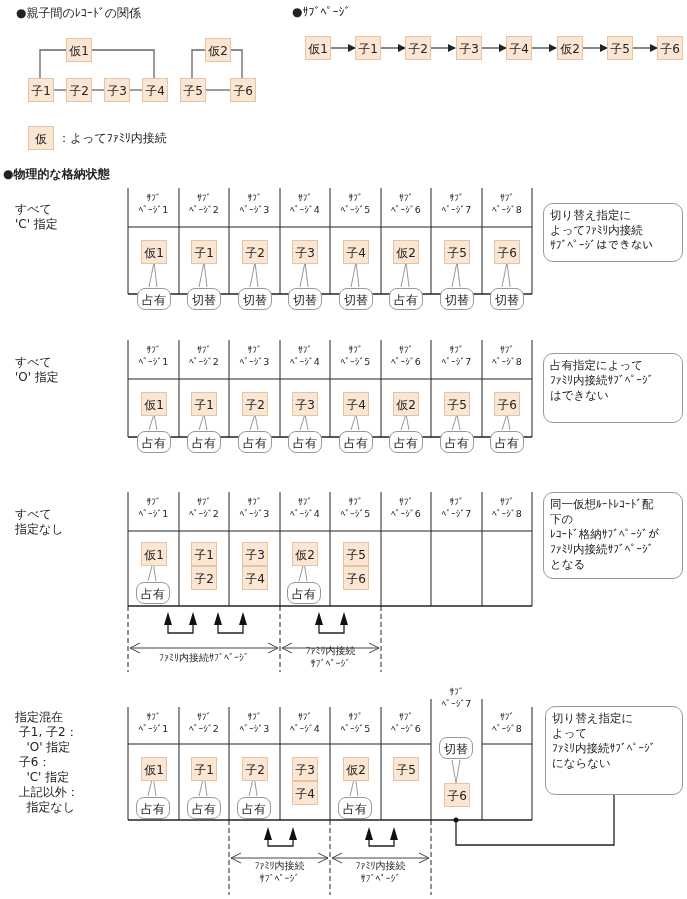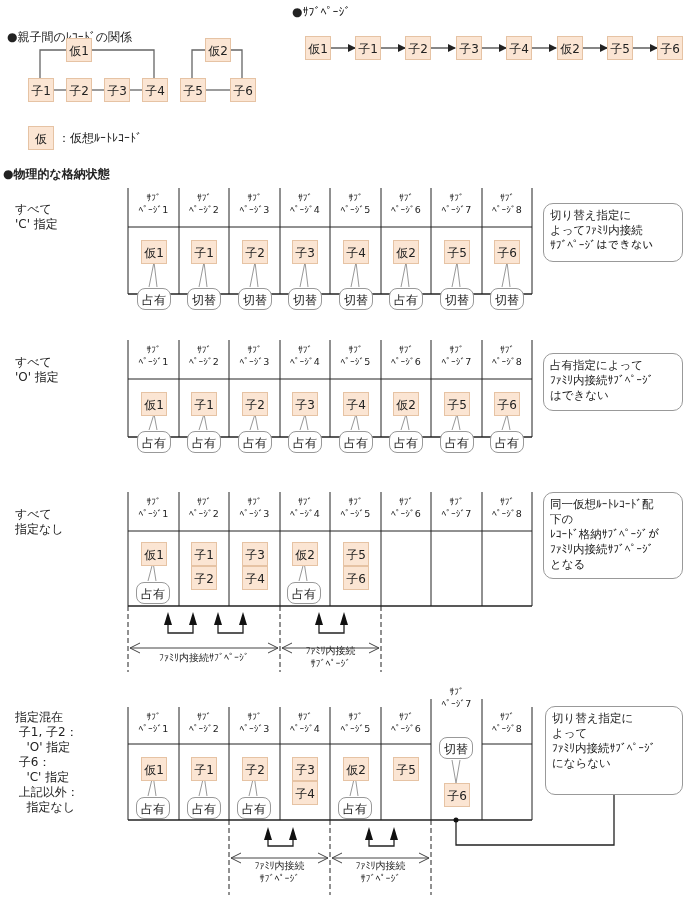--- a/index.html
+++ b/index.html
@@ -11,21 +11,21 @@
   .label{position:absolute;font-size:12px;line-height:15px;white-space:pre;}
   .hdr{position:absolute;font-size:9.5px;line-height:12px;text-align:center;white-space:pre;}
   .bubble{position:absolute;border:1px solid #999;border-radius:8px;background:#fff;font-size:12px;text-align:center;width:34px;height:22px;line-height:22px;box-sizing:border-box;}
   .note{position:absolute;border:1px solid #999;border-radius:10px;background:#fff;font-size:11.5px;line-height:15px;padding:4px 6px;box-sizing:border-box;white-space:pre;}
   .grp{position:absolute;font-size:10px;line-height:13px;text-align:center;white-space:pre;}
   svg{position:absolute;left:0;top:0;}
 </style>
 </head>
 <body>
 
-<div class="abs title" style="left:7px;top:5px;margin-top:24px;">●親子間のﾚｺｰﾄﾞの関係</div>
+<div class="abs title" style="left:16px;top:5px;">●親子間のﾚｺｰﾄﾞの関係</div>
 <div class="abs title" style="left:292px;top:5px;">●ｻﾌﾞﾍﾟｰｼﾞ</div>
 <div class="abs title" style="left:3px;top:166px;font-weight:bold;">●物理的な格納状態</div>
 
 <svg width="687" height="899">
   <defs>
     <marker id="arr" markerWidth="8" markerHeight="8" refX="7" refY="4" orient="auto" markerUnits="userSpaceOnUse">
       <path d="M0,0 L8,4 L0,8 z" fill="#222"></path>
     </marker>
     <marker id="up" markerWidth="8" markerHeight="9" refX="4" refY="0" orient="auto" markerUnits="userSpaceOnUse">
       <path d="M0,9 L4,0 L8,9 z" fill="#111"></path>
@@ -191,21 +191,21 @@
 
 <div class="rec tall" style="left:66px;top:38px;">仮1</div>
 <div class="rec tall" style="left:205px;top:38px;">仮2</div>
 <div class="rec tall" style="left:28px;top:78px;">子1</div>
 <div class="rec tall" style="left:66px;top:78px;">子2</div>
 <div class="rec tall" style="left:104px;top:78px;">子3</div>
 <div class="rec tall" style="left:142px;top:78px;">子4</div>
 <div class="rec tall" style="left:180px;top:78px;">子5</div>
 <div class="rec tall" style="left:230px;top:78px;">子6</div>
 <div class="rec tall" style="left:28px;top:126px;">仮</div>
-<div class="label" style="left:58px;top:131px;">：仮想ﾙｰﾄﾚｺｰﾄﾞ</div>
+<div class="label" style="left:58px;top:131px;">：よってﾌｧﾐﾘ内接続</div>
 
 <div class="rec tall" style="left:305px;top:36px;">仮1</div>
 <div class="rec tall" style="left:355px;top:36px;">子1</div>
 <div class="rec tall" style="left:405px;top:36px;">子2</div>
 <div class="rec tall" style="left:456px;top:36px;">子3</div>
 <div class="rec tall" style="left:506px;top:36px;">子4</div>
 <div class="rec tall" style="left:557px;top:36px;">仮2</div>
 <div class="rec tall" style="left:607px;top:36px;">子5</div>
 <div class="rec tall" style="left:657px;top:36px;">子6</div>
 
@@ -274,21 +274,21 @@
 <div class="rec tall" style="left:444px;top:392px;">子5</div>
 <div class="rec tall" style="left:494px;top:392px;">子6</div>
 <div class="bubble" style="left:137px;top:431px;">占有</div>
 <div class="bubble" style="left:187px;top:431px;">占有</div>
 <div class="bubble" style="left:238px;top:431px;">占有</div>
 <div class="bubble" style="left:288px;top:431px;">占有</div>
 <div class="bubble" style="left:339px;top:431px;">占有</div>
 <div class="bubble" style="left:389px;top:431px;">占有</div>
 <div class="bubble" style="left:440px;top:431px;">占有</div>
 <div class="bubble" style="left:490px;top:431px;">占有</div>
-<div class="note" style="left:543px;top:353px;width:140px;height:58px;">占有指定によって
+<div class="note" style="left:543px;top:353px;width:140px;height:70px;">占有指定によって
 ﾌｧﾐﾘ内接続ｻﾌﾞﾍﾟｰｼﾞ
 はできない</div>
 
 <div class="label" style="left:15px;top:507px;">すべて
 指定なし</div>
 <div class="hdr" style="left:128px;top:496px;width:51px;">ｻﾌﾞ
 ﾍﾟｰｼﾞ1</div>
 <div class="hdr" style="left:179px;top:496px;width:50px;">ｻﾌﾞ
 ﾍﾟｰｼﾞ2</div>
 <div class="hdr" style="left:229px;top:496px;width:51px;">ｻﾌﾞ

